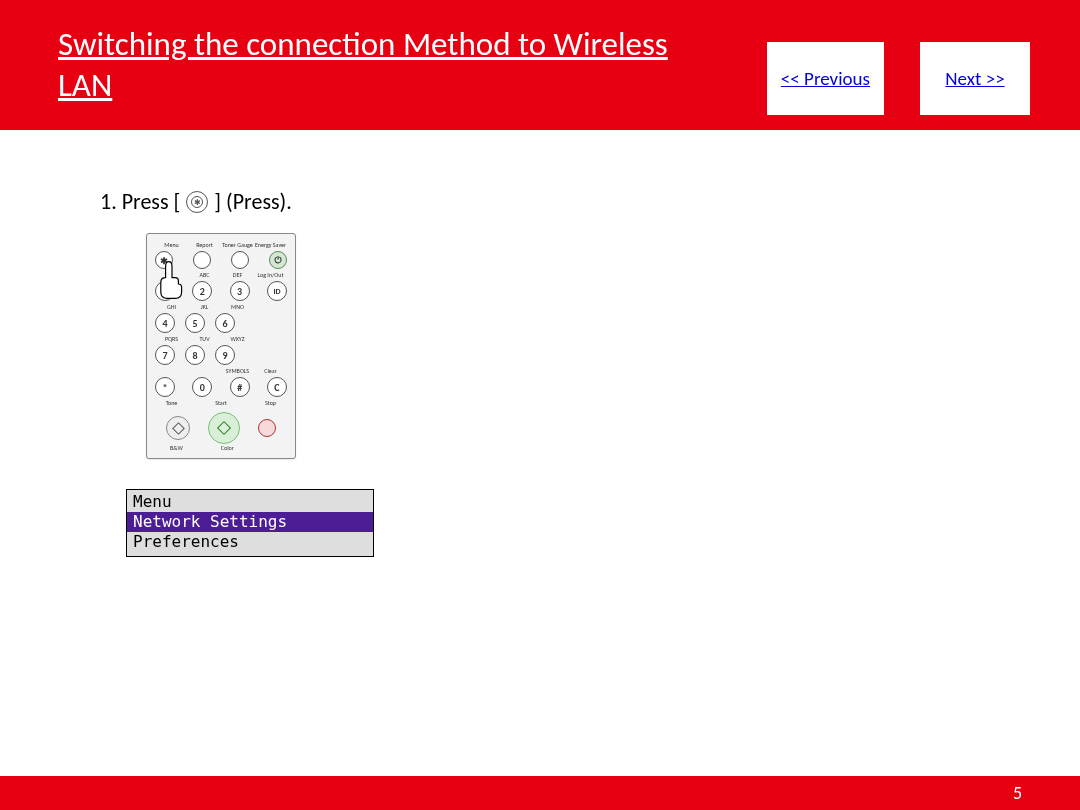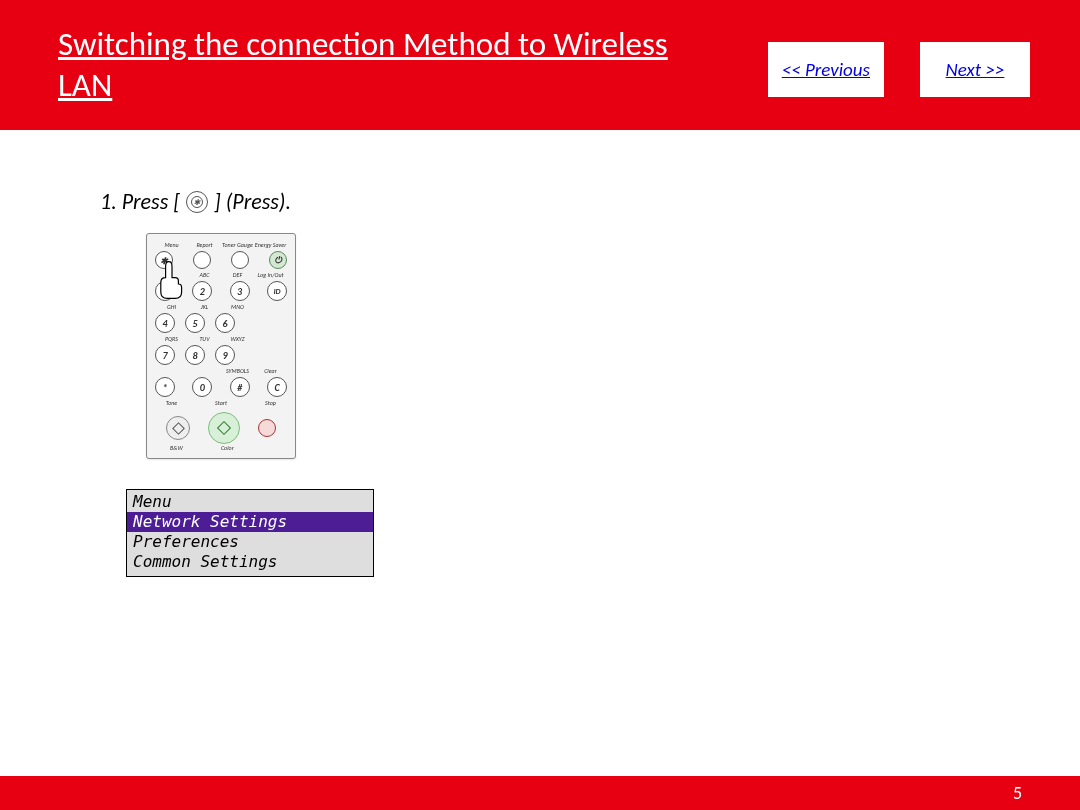--- a/index.html
+++ b/index.html
@@ -31,34 +31,33 @@
     display: flex;
     gap: 36px;
     align-self: flex-start;
     margin-top: 42px;
   }
   .nav-btn {
     background: #fff;
     color: #0000e0;
     text-decoration: underline;
     font-size: 19px;
-    padding: 16px 14px;
+    padding: 25px 14px;
     border: none;
     cursor: pointer;
     font-family: inherit;
     min-width: 110px;
     text-align: center;
-    font-style: italic;
   }
   .content {
     padding: 58px 100px 0 100px;
     font-size: 22px;
     color: #000;
   }
-  .step { margin-bottom: 24px; font-style: italic; }
+  .step { margin-bottom: 24px; }
   .step-line { display: flex; align-items: center; gap: 4px; flex-wrap: wrap; }
   .menu-icon-wrap {
     display: inline-flex;
     align-items: center;
     justify-content: center;
     width: 22px; height: 22px;
     border: 1.5px solid #555;
     border-radius: 50%;
     vertical-align: middle;
     margin: 0 2px;
@@ -245,21 +244,20 @@
         <path d="M12 8 Q12 2 16 2 Q20 2 20 8 L20 22 L24 22 Q28 22 28 26 L28 30 Q32 30 32 34 L32 40 Q32 48 24 48 L14 48 Q6 48 6 40 L6 28 Q6 22 12 22 Z" fill="#fff" stroke="#000" stroke-width="1.5"></path>
       </svg>
     </div>
   </div>
 
   <div class="step">
     <div class="lcd">
       <div class="lcd-row">Menu</div>
       <div class="lcd-row sel">Network Settings</div>
       <div class="lcd-row">Preferences</div>
-      <div class="lcd-row">Common Settings</div>
     </div>
   </div>
 
 </div>
 
 <div class="footer-bar">
   <span>5</span>
 </div>
 
 </body></html>

